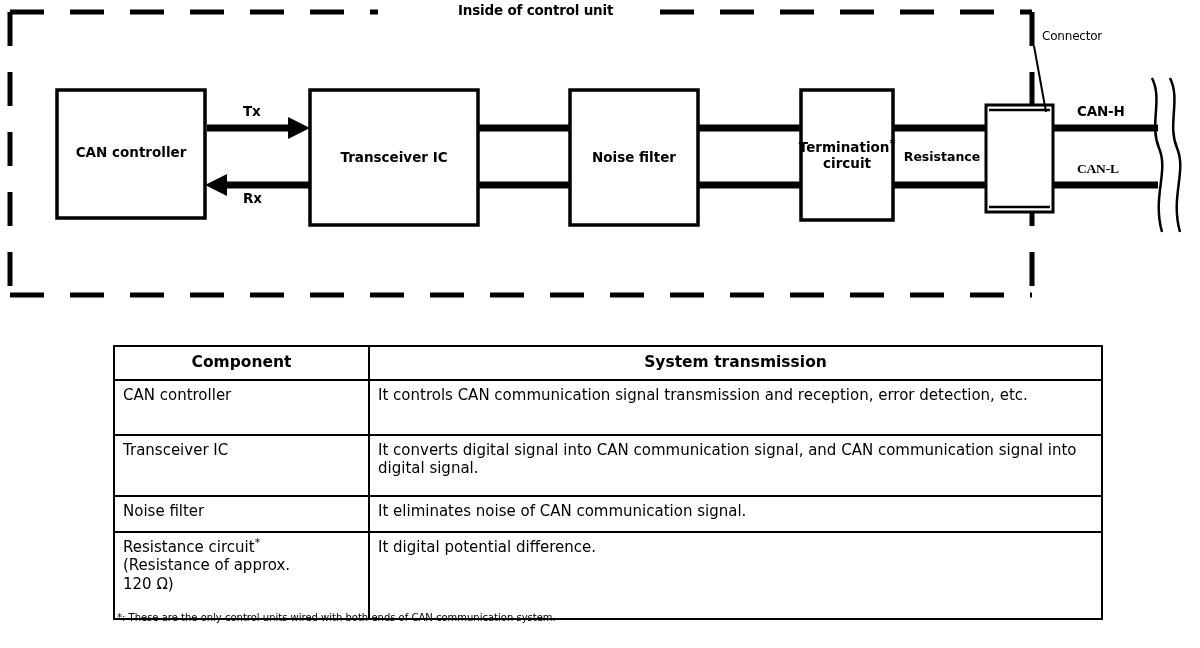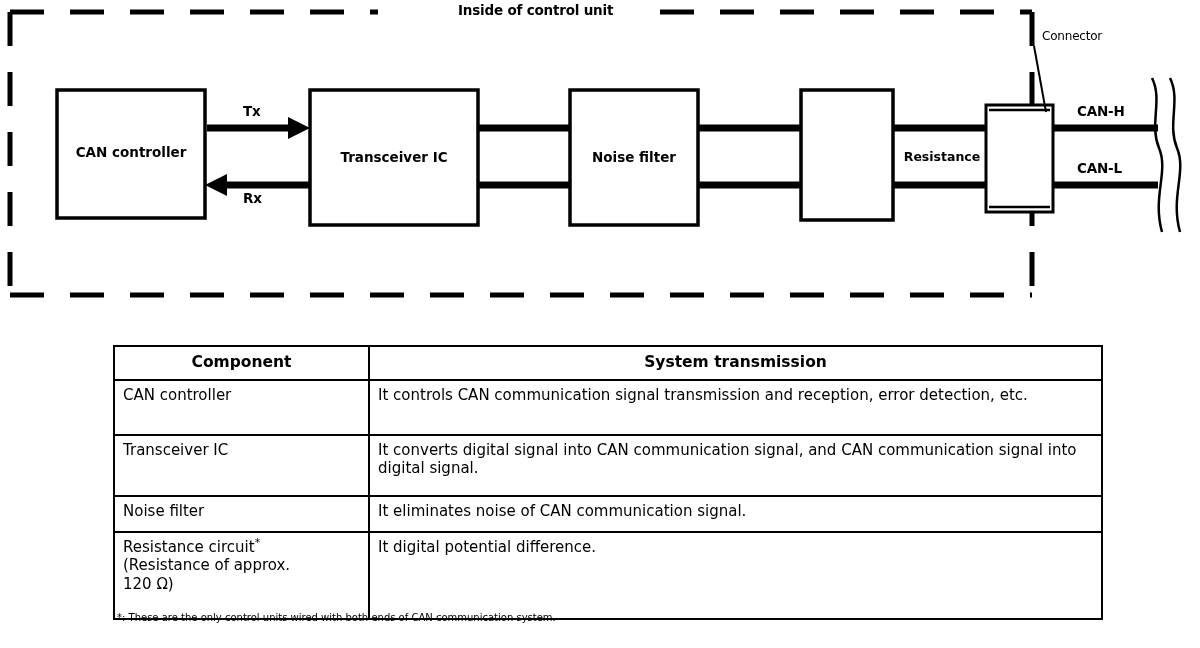--- a/index.html
+++ b/index.html
@@ -164,28 +164,32 @@
     </svg>
 
     <div class="dgm-label" style="left:458px; top:3px;">Inside of control unit</div>
 
     <div class="box-label" style="left:57px; top:145px; width:148px;">CAN controller</div>
 
     <div class="box-label" style="left:310px; top:150px; width:168px;">Transceiver IC</div>
 
     <div class="box-label" style="left:570px; top:150px; width:128px;">Noise filter</div>
 
+    <div class="box-label" style="left:795px; top:140px; width:104px;">
+      <span>Termination</span><span class="sup-star">*</span><br>
+      <span>circuit</span>
+    </div>
 
     <div class="box-label" style="left:900px; top:150px; width:84px; font-size:12.5px;">Resistance</div>
 
     <div class="dgm-label" style="left:243px; top:104px;">Tx</div>
     <div class="dgm-label" style="left:243px; top:191px;">Rx</div>
 
     <div class="dgm-label" style="left:1077px; top:104px;">CAN-H</div>
-    <div class="dgm-label" style="left:1077px; top:161px;">CAN-L</div>
+    <div class="dgm-label" style="left:1077px; top:161px;font-family:Liberation Serif, serif;">CAN-L</div>
 
     <div class="dgm-label" style="left:1042px; top:30px; font-weight:normal; font-size:12px;">Connector</div>
   </div>
 
   <div id="tbl-wrap">
     <table class="spec">
       <colgroup>
           <col class="c1">
           <col class="c2">
         </colgroup>

